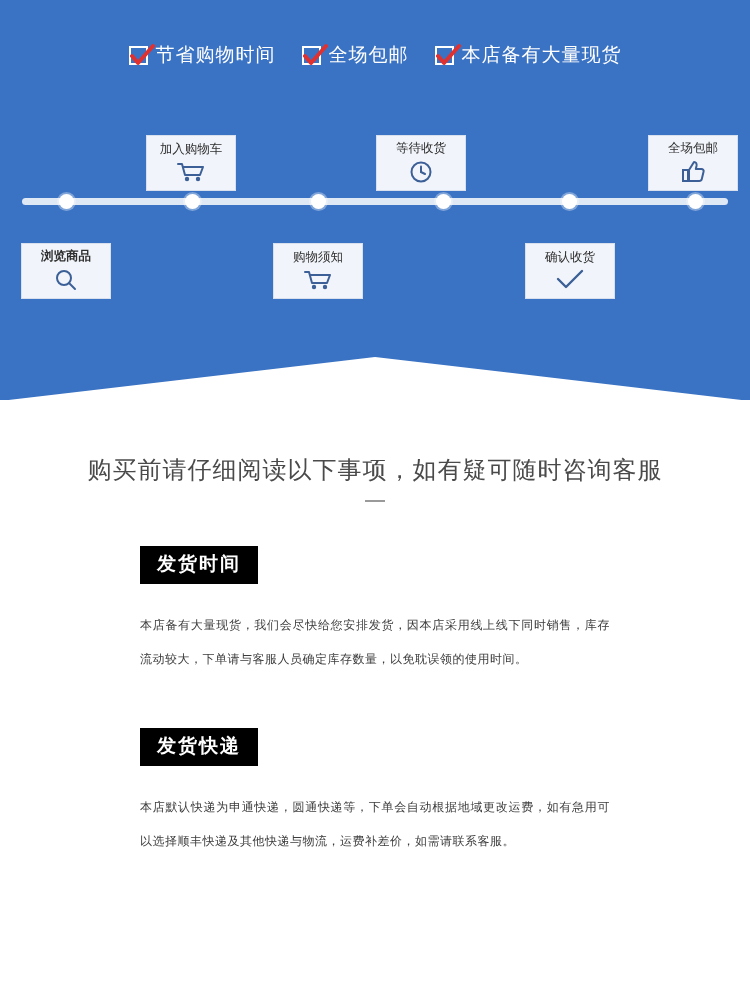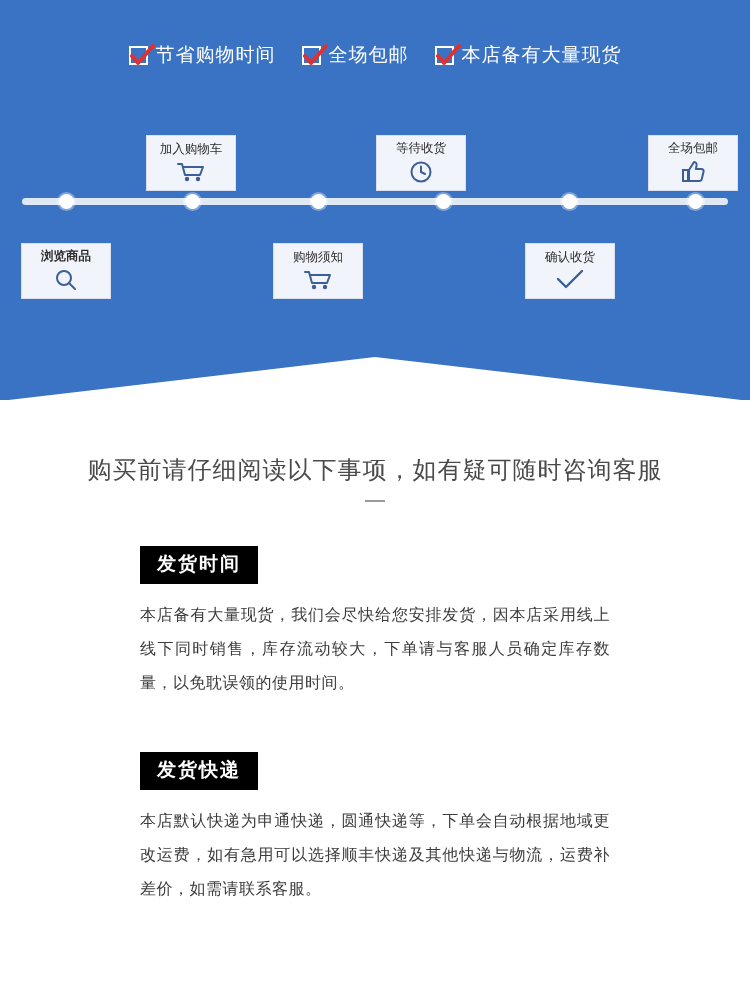--- a/index.html
+++ b/index.html
@@ -147,22 +147,22 @@
   .tagpill {
     display: inline-block;
     background: #000000;
     color: #ffffff;
     font-size: 19px;
     font-weight: 700;
     letter-spacing: 2px;
     padding: 5px 17px 7px;
   }
   .para {
-    margin-top: 14px;
-    font-size: 16px;
+    margin-top: 24px;
+    font-size: 12px;
     line-height: 34px;
     color: #3c3c3c;
     letter-spacing: .5px;
     text-align: justify;
   }
   .block-2 { margin-top: 52px; }
 </style>
 </head>
 <body>
 

